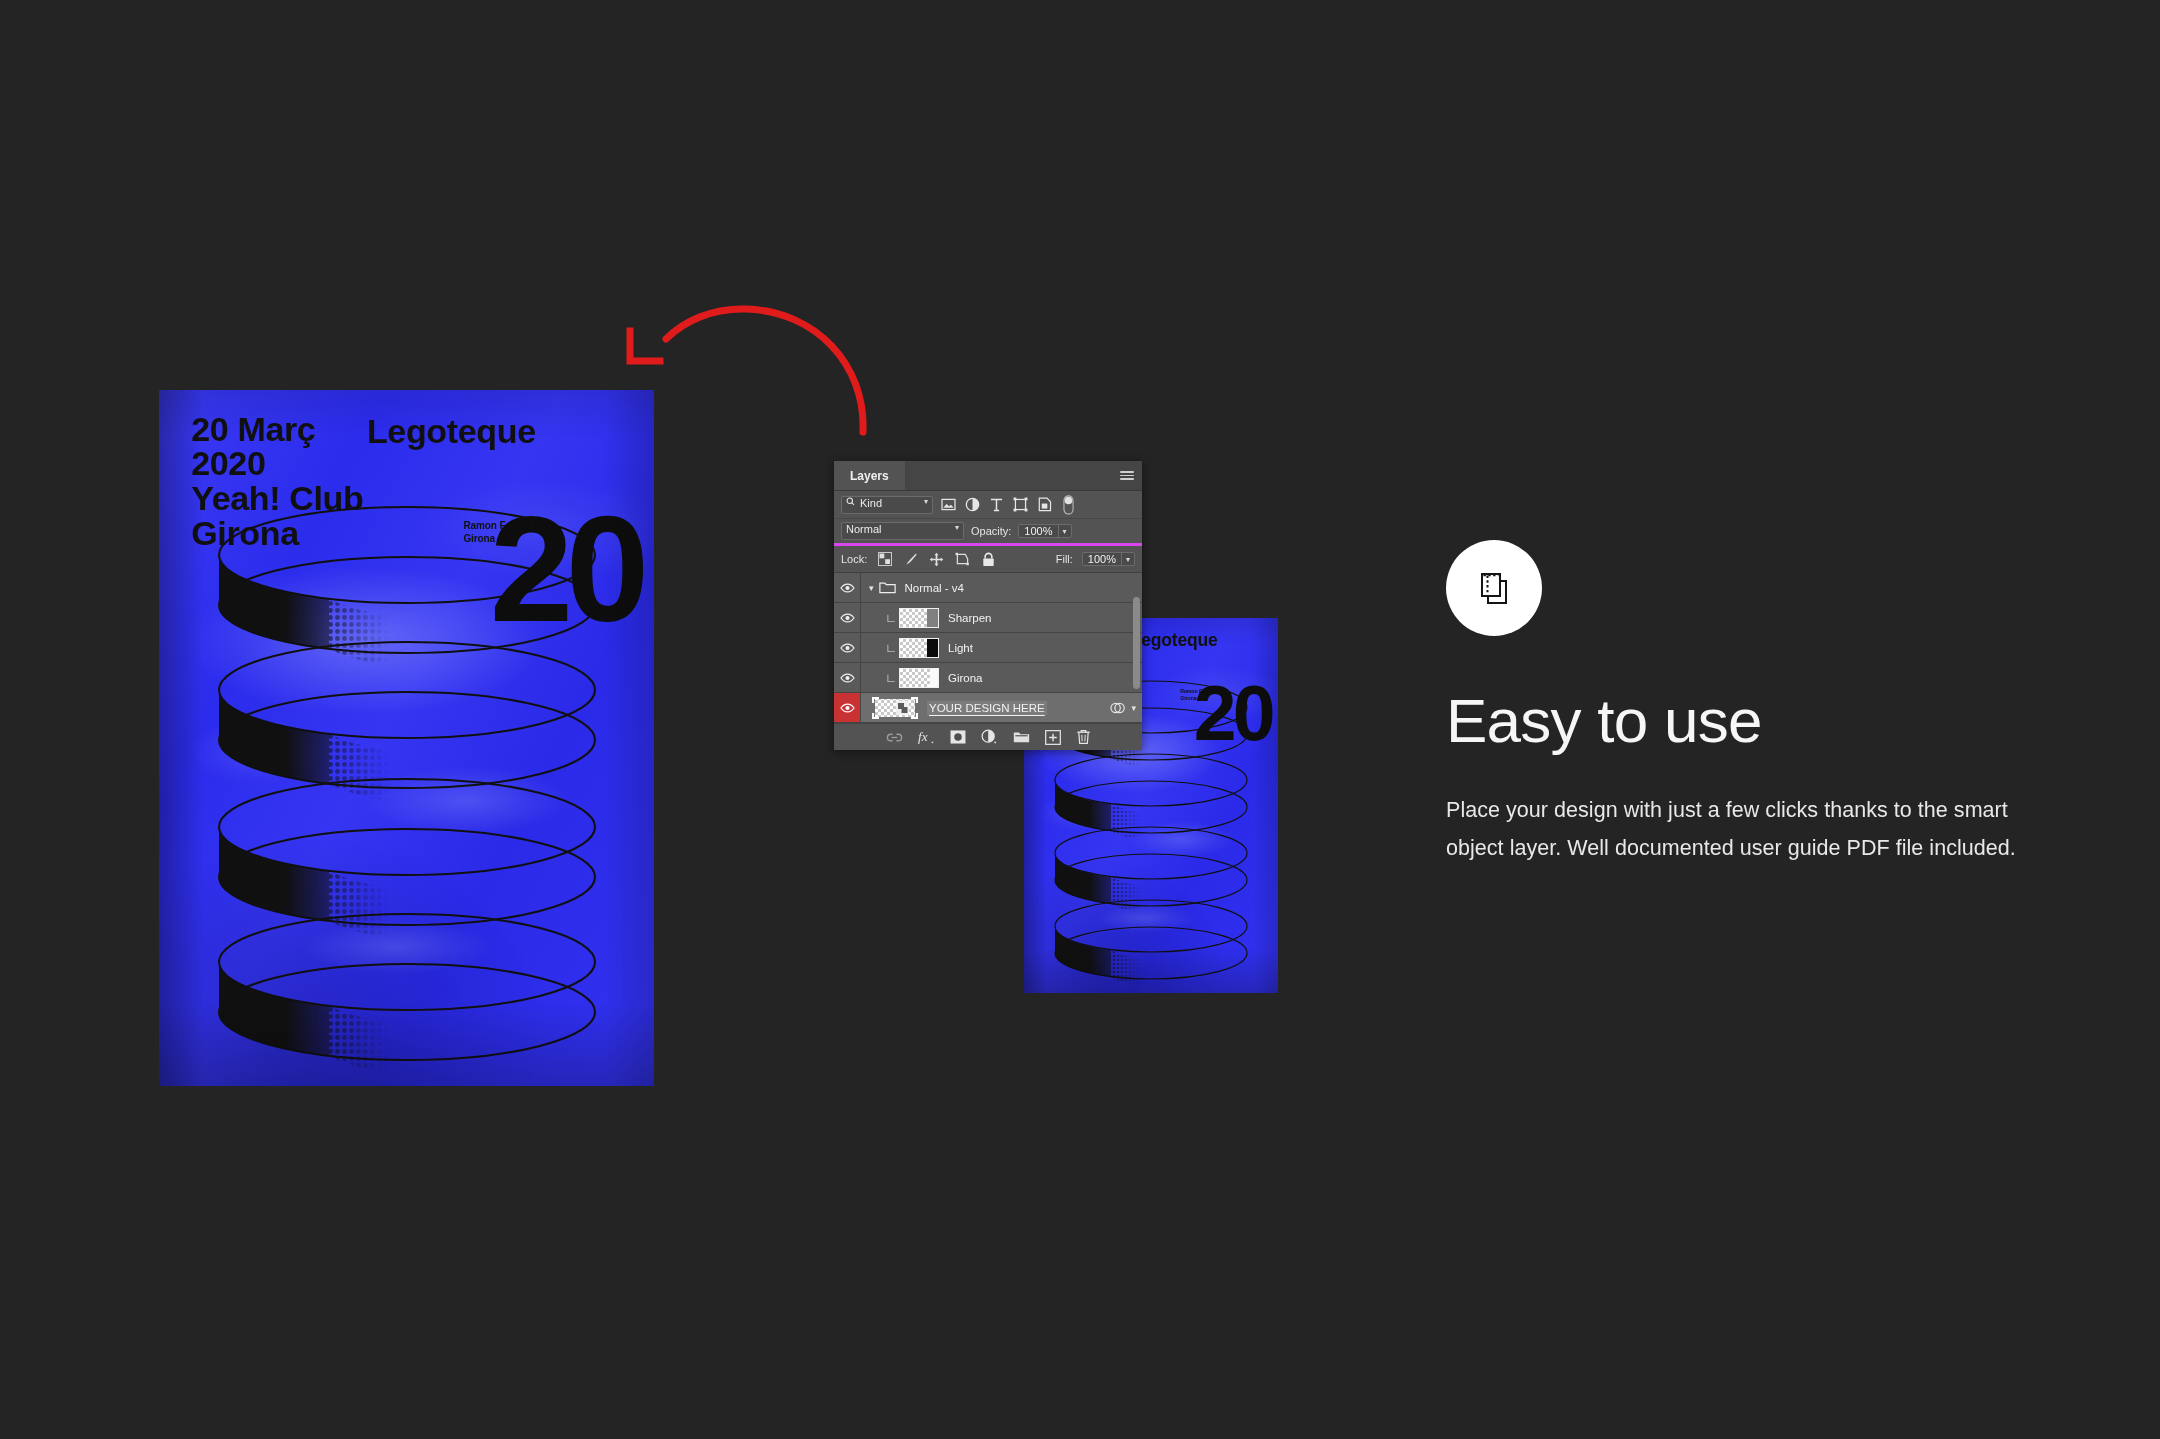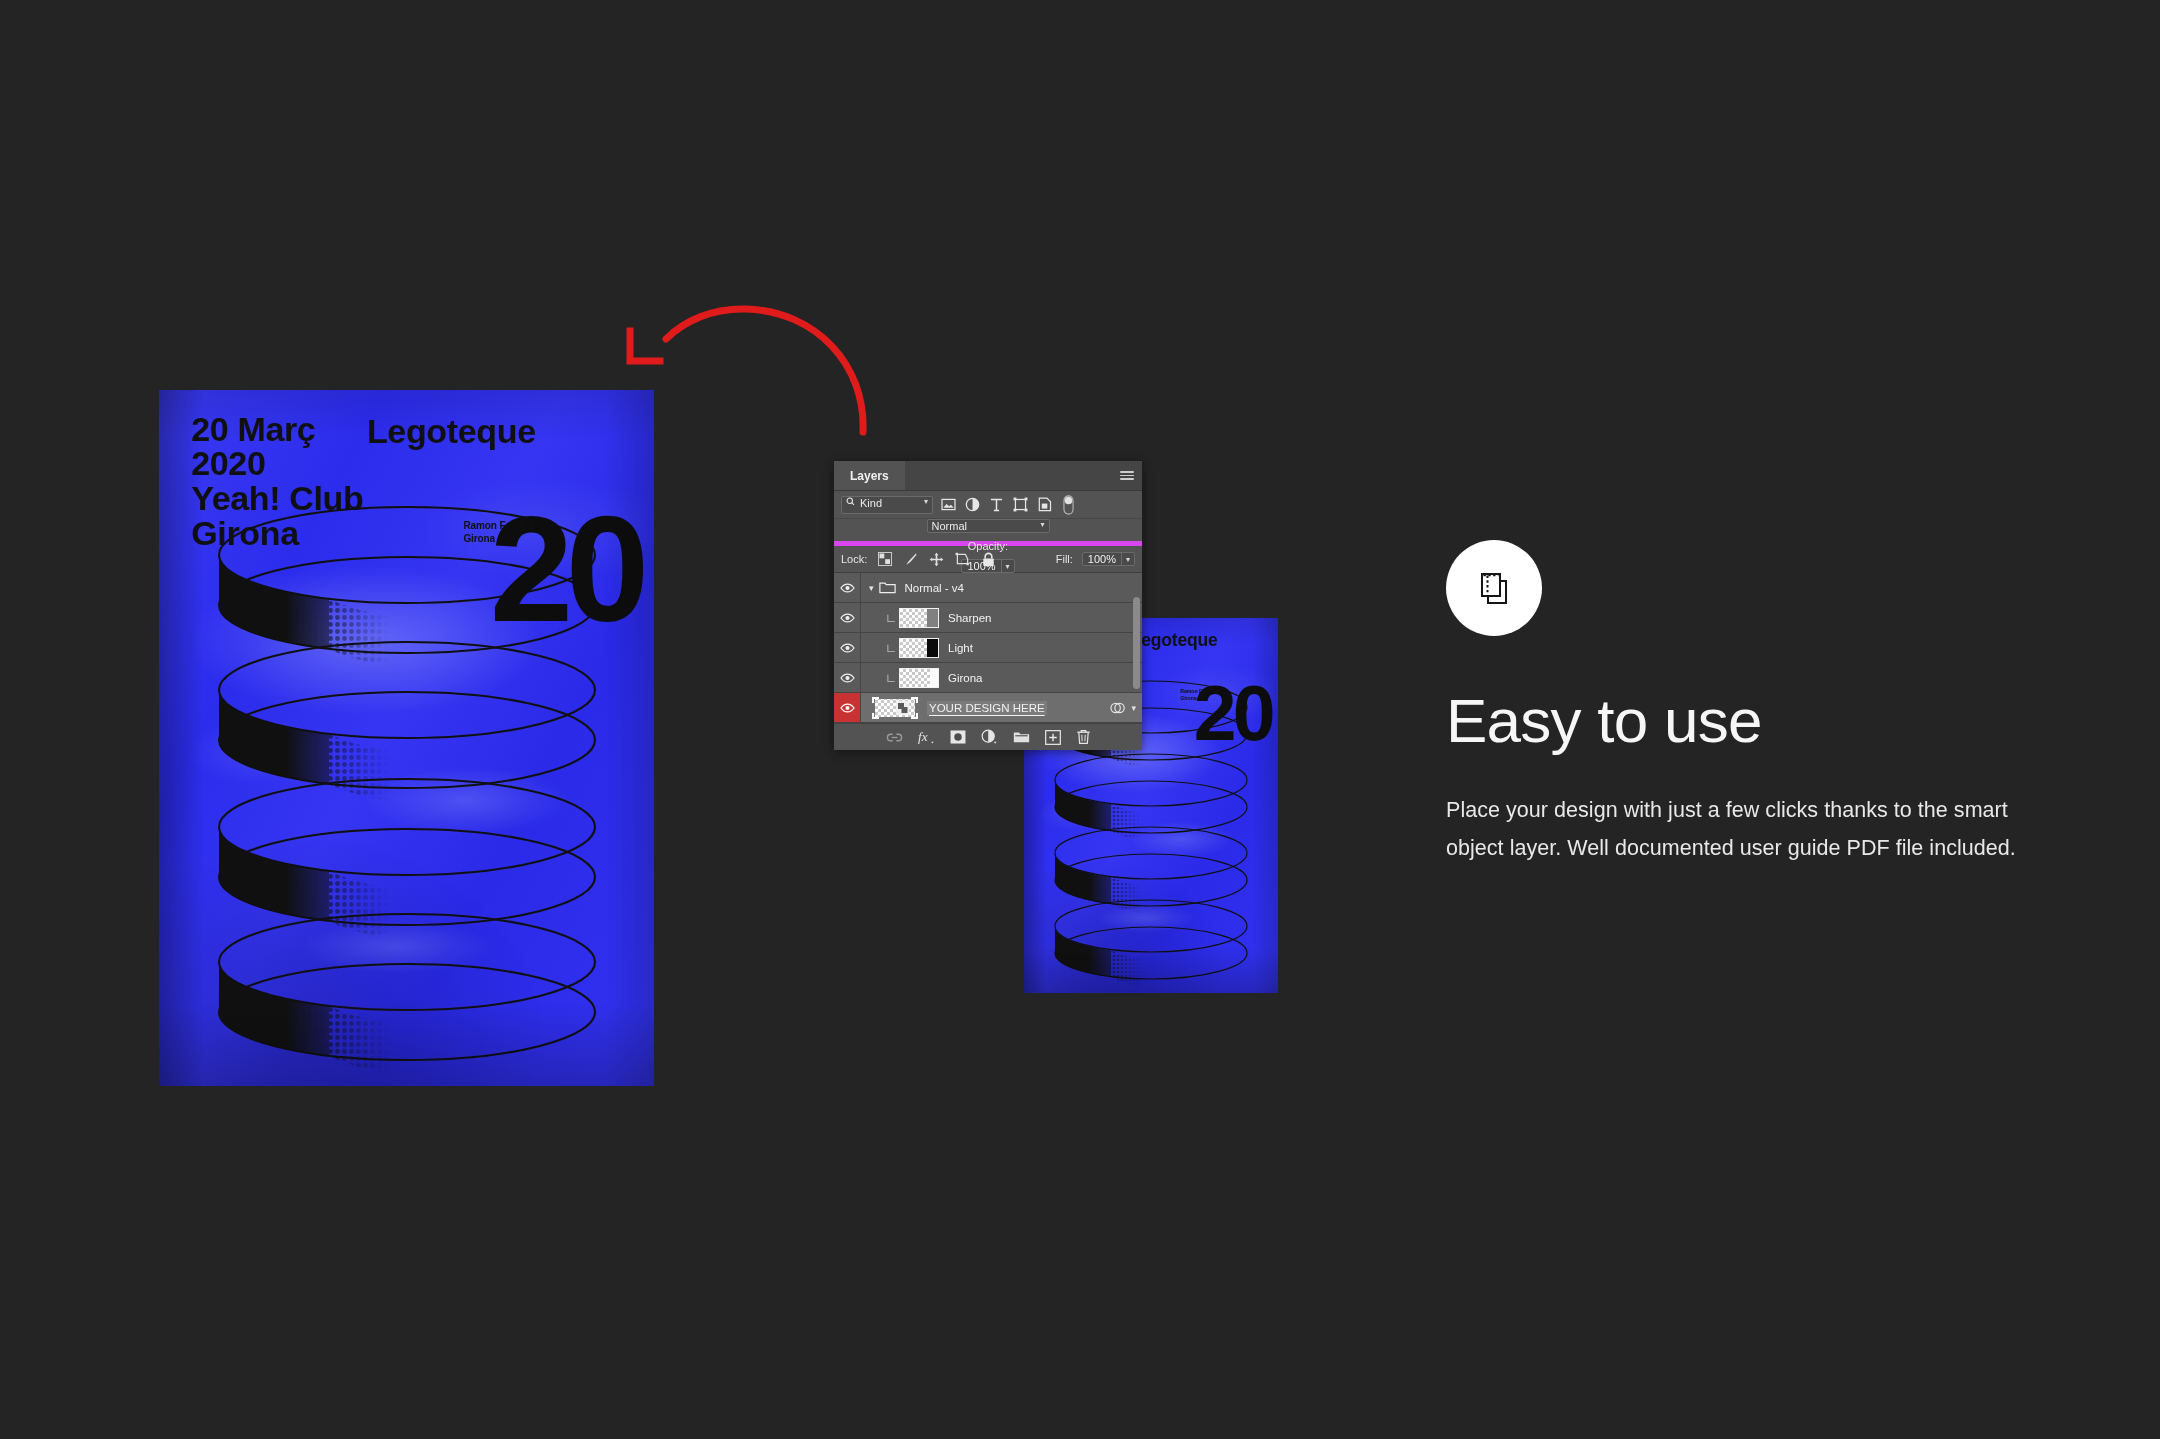--- a/index.html
+++ b/index.html
@@ -89,21 +89,21 @@
   .ps-filter { background: #535353; border-bottom: 1px solid #484848; height: 28px; }
   .ps-select {
     display: flex; gap: 5px;
     background: #4a4a4a; border: 1px solid #6b6b6b; border-radius: 2px;
     height: 18px; padding: 0 4px; color: #eaeaea; font-size: 11px;
   }
   .ps-select .cv { margin-left: auto; font-size: 8px; color: #d8d8d8; }
   .kind-select { width: 92px; }
   .icon-btn { width: 17px; height: 16px; display: flex; align-items: center; justify-content: center; }
 
-  .ps-blend { background: #535353; border-bottom: 5px solid #d946ef; height: 27px; flex-direction: column; }
+  .ps-blend { background: #535353; border-bottom: 3px solid #d946ef; height: 27px; }
   .blend-select { width: 123px; }
   .ps-lbl { font-size: 11px; color: #e4e4e4; white-space: nowrap; text-align: right; }
   .ps-num {
     display: flex; align-items: center; background: #4a4a4a; border: 1px solid #6b6b6b;
     border-radius: 2px; height: 14px;
   }
   .ps-num .v { padding: 0 5px; font-size: 11px; color: #f0f0f0; }
   .ps-num .cv { border-left: 1px solid #6b6b6b; padding: 0 4px; font-size: 8px; color: #d8d8d8;
                 height: 100%; display: flex; align-items: center; }
   .ps-lock { background: #535353; border-bottom: 1px solid #3f3f3f; height: 27px; gap: 9px; }

